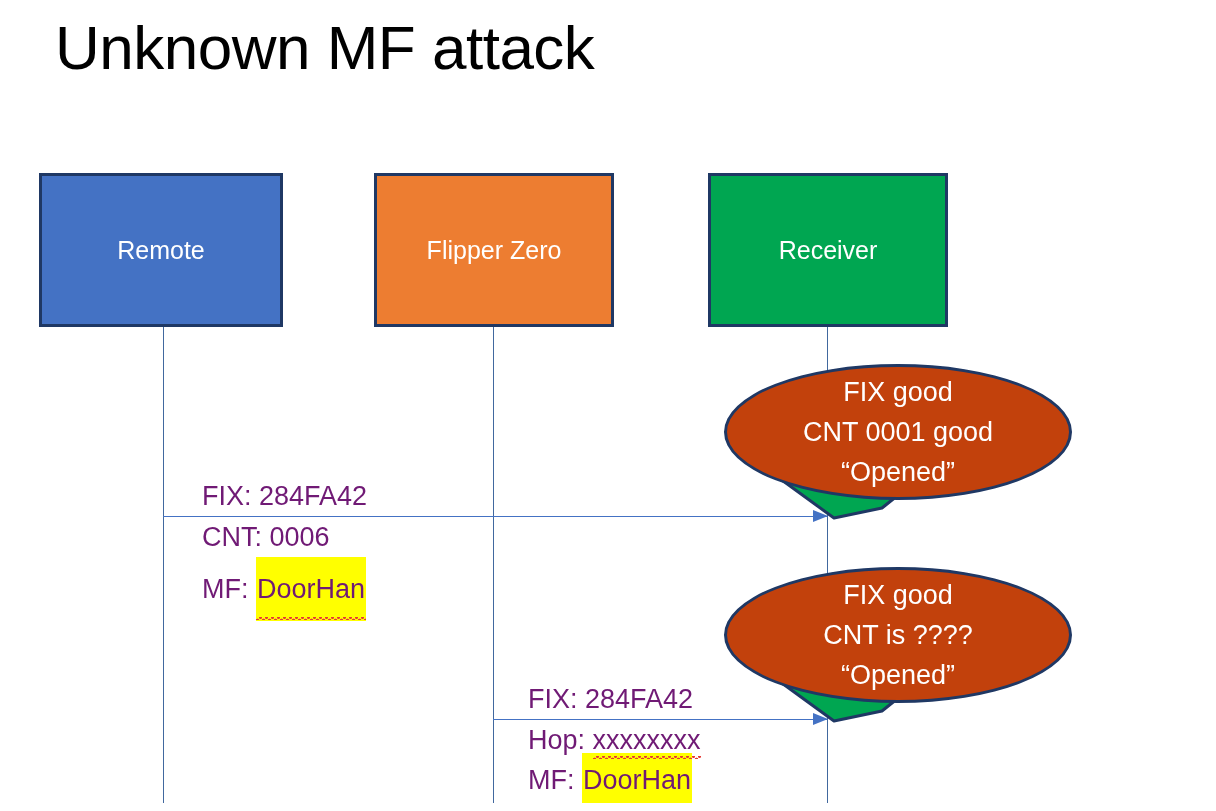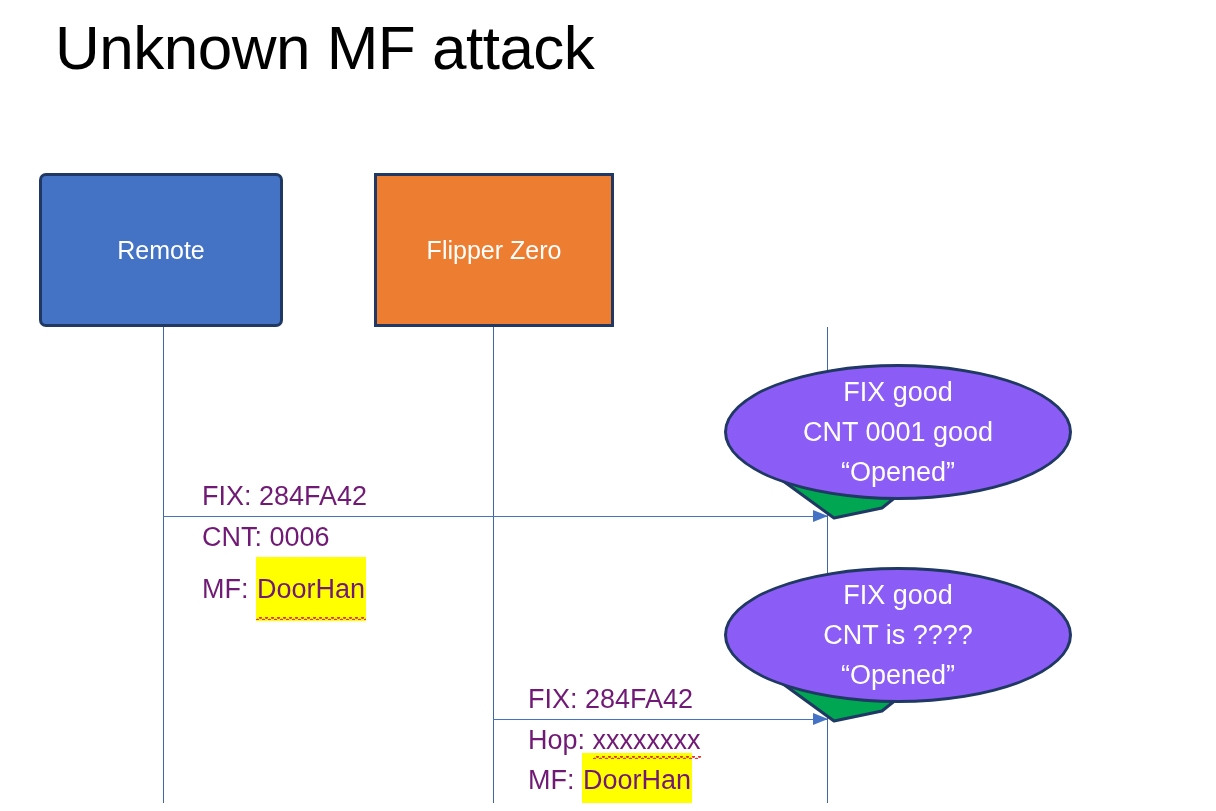--- a/index.html
+++ b/index.html
@@ -55,21 +55,21 @@
     align-items: center;
     justify-content: center;
   }
   .actor-label {
     color: #ffffff;
     font-size: 25px;
     font-weight: 400;
     line-height: 30px;
     text-align: center;
   }
-  #actor-remote   { left: 39px;  width: 244px; background: #4472C4; border-radius: 7px; }
+  #actor-remote   { left: 39px;  width: 244px; background: #4472C4; }
   #actor-flipper  { left: 374px; width: 240px; background: #ED7D31; }
   #actor-receiver { left: 708px; width: 240px; background: #00A651; }
 
   
   .msg-arrow {
     position: absolute;
     height: 1px;
     background: #4472C4;
   }
   .msg-arrow::after {
@@ -124,21 +124,21 @@
   #msg2-below { left: 498px; top: 720px; }
 
   
   .bubble { position: absolute; }
   .bubble-body {
     position: absolute;
     left: 0;
     top: 0;
     width: 348px;
     height: 136px;
-    background: #8b5cf6;
+    background: #c2410c;
     border: 3px solid #1F3864;
     border-radius: 50% / 50%;
     box-sizing: border-box;
     display: flex;
     flex-direction: column;
     align-items: center;
     justify-content: center;
   }
   .bubble-line {
     color: #ffffff;
@@ -167,20 +167,23 @@
 
   <div class="lifeline" id="lifeline-remote"></div>
   <div class="lifeline" id="lifeline-flipper"></div>
   <div class="lifeline" id="lifeline-receiver"></div>
 
   <div class="actor-box" id="actor-remote">
     <span class="actor-label">Remote</span>
   </div>
   <div class="actor-box" id="actor-flipper">
     <span class="actor-label">Flipper Zero</span>
+  </div>
+  <div class="actor-box" id="actor-receiver">
+    <span class="actor-label">Receiver</span>
   </div>
 
   <div class="msg-arrow" id="arrow-1"></div>
 
   <div class="msg-text" id="msg1-above">
     <span class="msg-line">FIX: 284FA42</span>
   </div>
 
   <div class="msg-text" id="msg1-below">
     <span class="msg-line">

